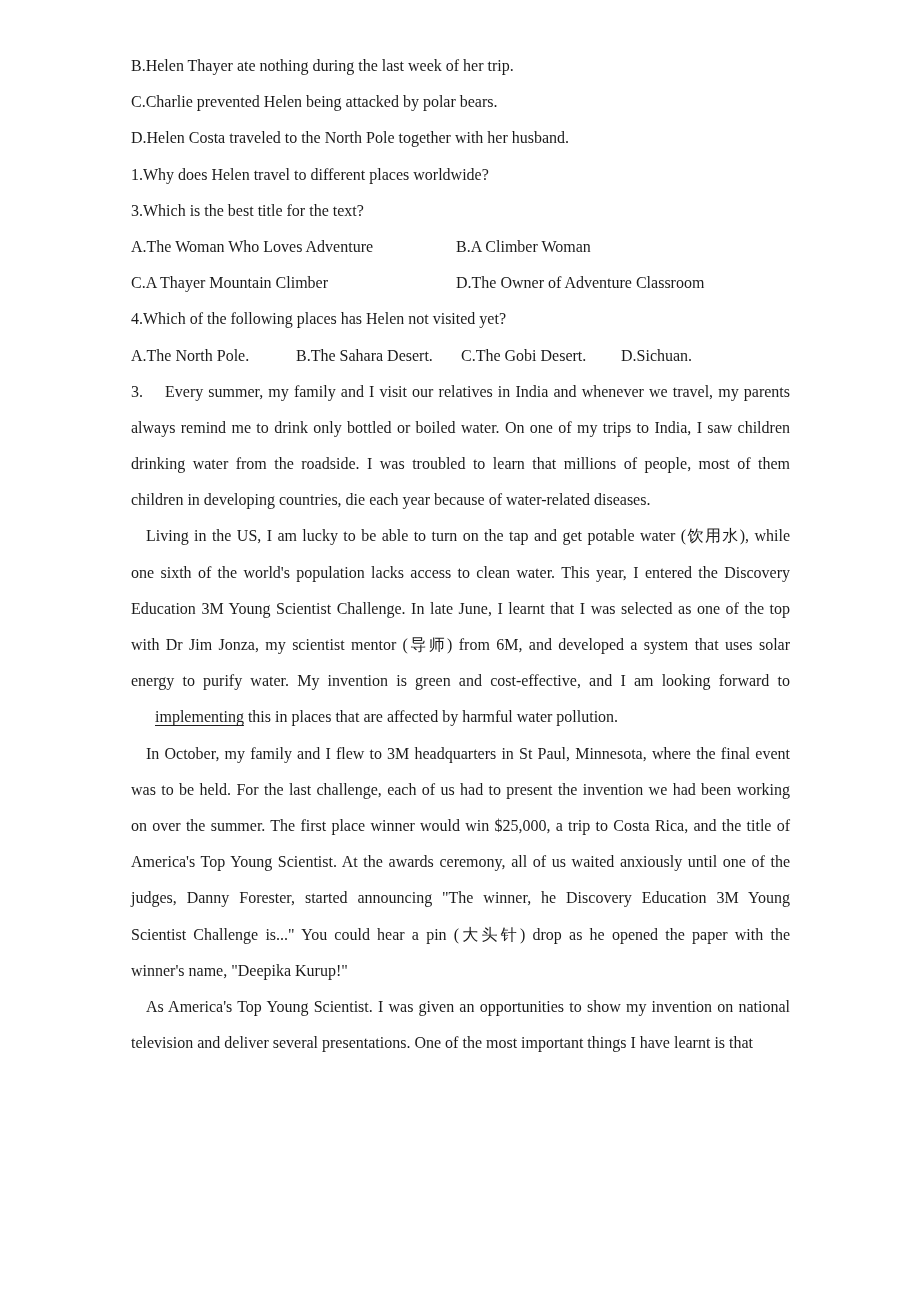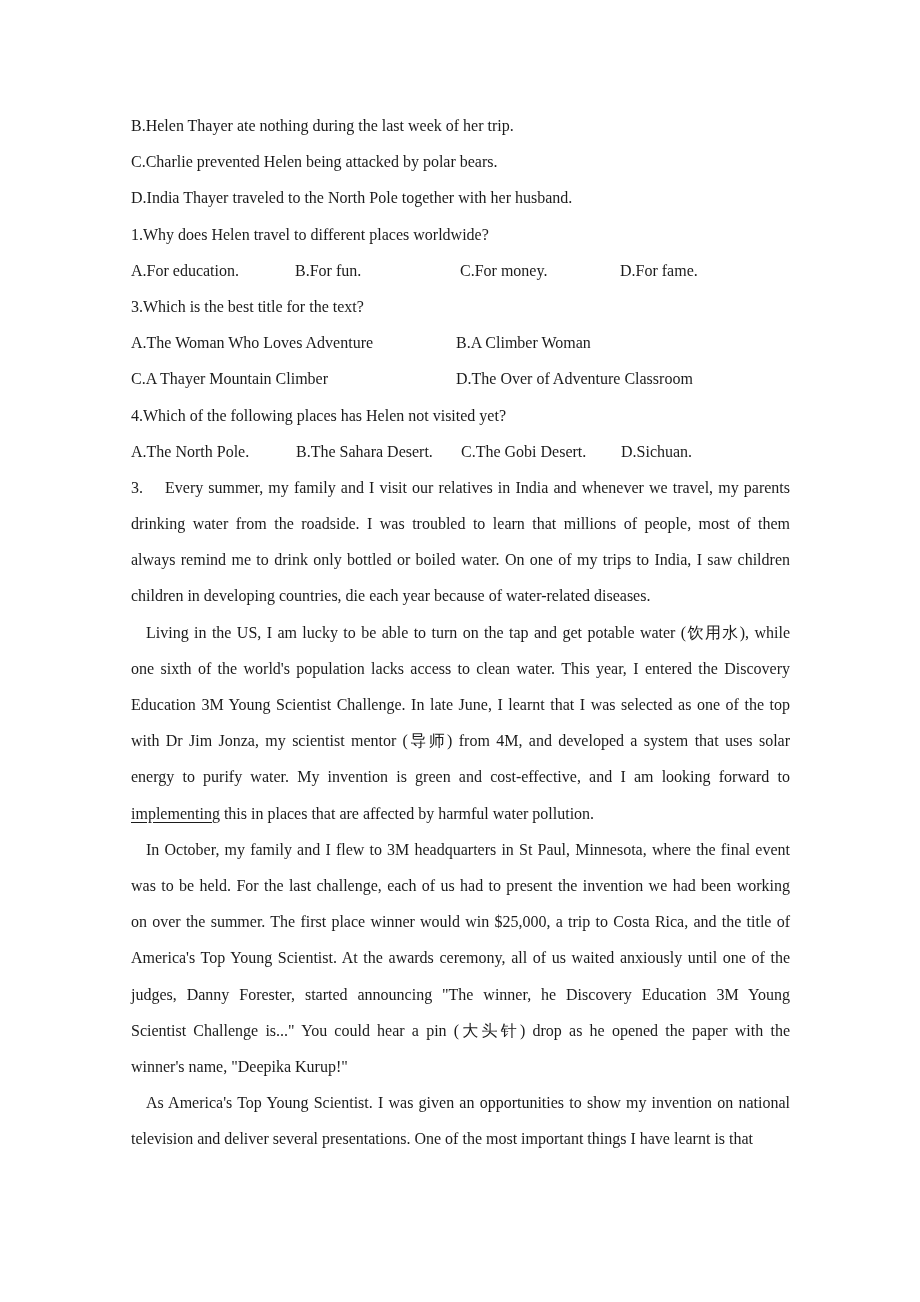--- a/index.html
+++ b/index.html
@@ -9,21 +9,21 @@
   }
   body {
     width: 920px;
     height: 1302px;
     overflow: hidden;
   }
   .doc {
     box-sizing: border-box;
     width: 920px;
     height: 1302px;
-    padding: 108px 130px 0 131px;
+    padding: 48px 130px 0 131px;
     color: #1b1b1b;
     font-family: "Liberation Serif", "DejaVu Serif", serif;
     font-size: 16px;
     line-height: 36.2px;
   }
   .ln {
     height: 36.2px;
     white-space: nowrap;
   }
   
@@ -37,66 +37,61 @@
   
   .row { position: relative; }
   .opt { position: absolute; top: 0; }
   
   .marker { display: inline-block; width: 34px; }
   
   .ind { text-indent: 15px; }
   .u {
     text-decoration: underline;
     text-underline-offset: 3px;
+    margin-left: 24px;
   }
 </style>
 </head>
 <body>
 
 <div class="doc">
 
   <div class="ln l">B.Helen Thayer ate nothing during the last week of her trip.</div>
   <div class="ln l">C.Charlie prevented Helen being attacked by polar bears.</div>
-  <div class="ln l">D.India Thayer traveled to the North Pole together with her husband.</div>
+  <div class="ln l">D.Helen Costa traveled to the North Pole together with her husband.</div>
 
   <div class="ln l">1.Why does Helen travel to different places worldwide?</div>
-  <div class="ln row">
-    <span class="opt" style="left:0">A.For education.</span>
-    <span class="opt" style="left:164px">B.For fun.</span>
-    <span class="opt" style="left:329px">C.For money.</span>
-    <span class="opt" style="left:489px">D.For fame.</span>
-  </div>
 
   <div class="ln l">3.Which is the best title for the text?</div>
   <div class="ln row">
     <span class="opt" style="left:0">A.The Woman Who Loves Adventure</span>
     <span class="opt" style="left:325px">B.A Climber Woman</span>
   </div>
   <div class="ln row">
     <span class="opt" style="left:0">C.A Thayer Mountain Climber</span>
-    <span class="opt" style="left:325px">D.The Over of Adventure Classroom</span>
+    <span class="opt" style="left:325px">D.The Owner of Adventure Classroom</span>
   </div>
 
   <div class="ln l">4.Which of the following places has Helen not visited yet?</div>
   <div class="ln row">
     <span class="opt" style="left:0">A.The North Pole.</span>
     <span class="opt" style="left:165px">B.The Sahara Desert.</span>
     <span class="opt" style="left:330px">C.The Gobi Desert.</span>
     <span class="opt" style="left:490px">D.Sichuan.</span>
   </div>
 
   <div class="ln j"><span class="marker">3.</span><span>Every summer, my family and I visit our relatives in India and whenever we travel, my parents</span></div>
+  <div class="ln j">always remind me to drink only bottled or boiled water. On one of my trips to India, I saw children</div>
   <div class="ln j">drinking water from the roadside. I was troubled to learn that millions of people, most of them</div>
-  <div class="ln j">always remind me to drink only bottled or boiled water. On one of my trips to India, I saw children</div>
   <div class="ln l">children in developing countries, die each year because of water-related diseases.</div>
 
   <div class="ln j ind">Living in the US, I am lucky to be able to turn on the tap and get potable water (饮用水), while</div>
   <div class="ln j">one sixth of the world's population lacks access to clean water. This year, I entered the Discovery</div>
   <div class="ln j">Education 3M Young Scientist Challenge. In late June, I learnt that I was selected as one of the top</div>
-  <div class="ln j">with Dr Jim Jonza, my scientist mentor (导师) from 4M, and developed a system that uses solar</div>
+  <div class="ln j">with Dr Jim Jonza, my scientist mentor (导师) from 6M, and developed a system that uses solar</div>
   <div class="ln j">energy to purify water. My invention is green and cost-effective, and I am looking forward to</div>
   <div class="ln l"><span class="u">implementing</span><span> this in places that are affected by harmful water pollution.</span></div>
 
   <div class="ln j ind">In October, my family and I flew to 3M headquarters in St Paul, Minnesota, where the final event</div>
   <div class="ln j">was to be held. For the last challenge, each of us had to present the invention we had been working</div>
   <div class="ln j">on over the summer. The first place winner would win $25,000, a trip to Costa Rica, and the title of</div>
   <div class="ln j">America's Top Young Scientist. At the awards ceremony, all of us waited anxiously until one of the</div>
   <div class="ln j">judges, Danny Forester, started announcing "The winner, he Discovery Education 3M Young</div>
   <div class="ln j">Scientist Challenge is..." You could hear a pin (大头针) drop as he opened the paper with the</div>
   <div class="ln l">winner's name, "Deepika Kurup!"</div>

